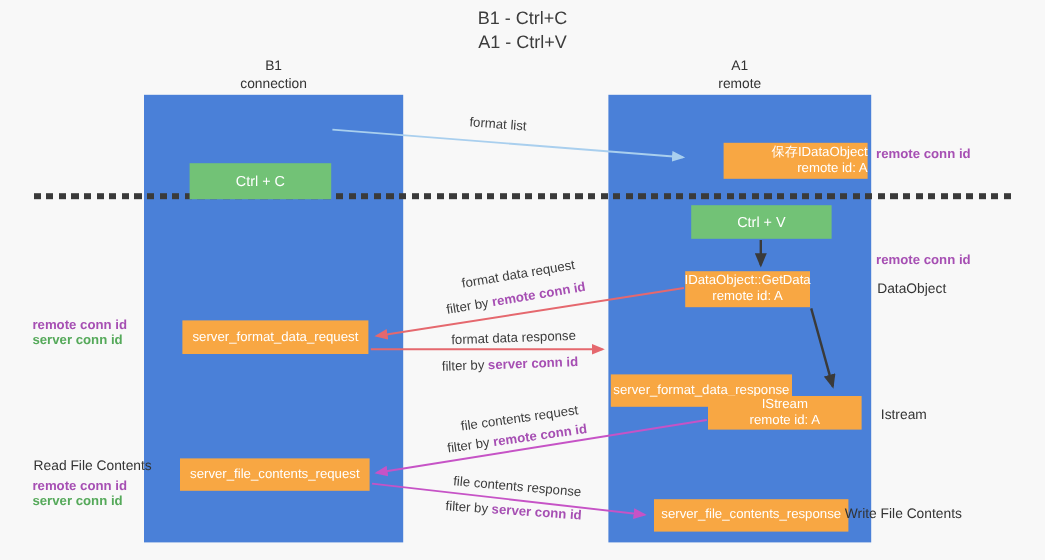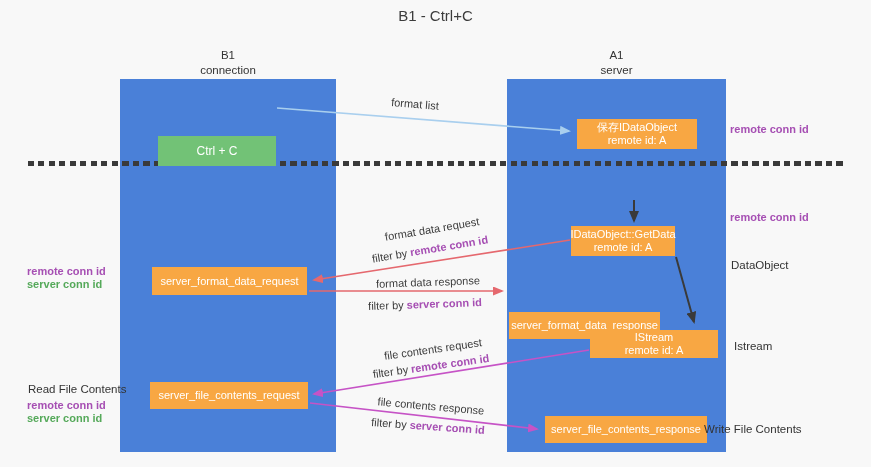--- a/index.html
+++ b/index.html
@@ -43,29 +43,30 @@
           white-space:nowrap; transform-origin:center;}
   .gap{margin-right:3px;}
 </style>
 </head>
 <body>
 
 <div id="stage">
 
   <div class="title">
     <div>B1 - Ctrl+C</div>
+    <div>A1 - Ctrl+V</div>
   </div>
 
   <div class="lane-header" style="left:120px; width:216px;">
     <div>B1</div>
     <div>connection</div>
   </div>
   <div class="lane-header" style="left:507px; width:219px;">
     <div>A1</div>
-    <div>server</div>
+    <div>remote</div>
   </div>
 
   <div class="lane" style="left:120px; width:216px;"></div>
   <div class="lane" style="left:507px; width:219px;"></div>
 
   <div class="dashline"></div>
 
   <svg class="arrows" width="871" height="467">
     <defs>
       <marker id="m-blue" markerWidth="11" markerHeight="9" refX="9" refY="4.5" orient="auto" markerUnits="userSpaceOnUse">
@@ -87,25 +88,28 @@
     <line class="a-red" x1="570" y1="240" x2="314" y2="280" stroke-width="1.6" marker-end="url(#m-red)"></line>
     <line class="a-red" x1="309" y1="291" x2="502" y2="291" stroke-width="1.6" marker-end="url(#m-red)"></line>
     <line class="a-mag" x1="589" y1="350" x2="314" y2="394" stroke-width="1.6" marker-end="url(#m-mag)"></line>
     <line class="a-mag" x1="310" y1="403" x2="537" y2="429" stroke-width="1.6" marker-end="url(#m-mag)"></line>
   </svg>
 
   <div class="node green" style="left:158px; top:94px; width:118px; height:30px;margin-top:42px;">
     <div>Ctrl + C</div>
   </div>
 
-  <div class="node orange" style="left:577px; top:119px; width:120px; height:30px;">
+  <div class="node orange" style="left:603px; top:119px; width:120px; height:30px;align-items:flex-end;">
     <div>保存IDataObject</div>
     <div>remote id: A</div>
   </div>
 
+  <div class="node green" style="left:576px; top:171px; width:117px; height:28px;">
+    <div>Ctrl + V</div>
+  </div>
 
   <div class="node orange" style="left:571px; top:226px; width:104px; height:30px;">
     <div>IDataObject::GetData</div>
     <div>remote id: A</div>
   </div>
 
   <div class="node orange" style="left:152px; top:267px; width:155px; height:28px;justify-content:center;">
     <div>server_format_data_request</div>
   </div>
 
@@ -143,21 +147,21 @@
     <span class="gap">filter by</span><span class="purple">remote conn id</span>
   </div>
 
   <div class="alabel" style="left:431px; top:400px; transform:translateX(-50%) rotate(5deg);">file contents response</div>
   <div class="alabel" style="left:428px; top:420px; transform:translateX(-50%) rotate(4deg);">
     <span class="gap">filter by</span><span class="purple">server conn id</span>
   </div>
 
   <div class="lbl purple" style="left:730px; top:123px;">remote conn id</div>
   <div class="lbl purple" style="left:730px; top:211px;">remote conn id</div>
-  <div class="lbl dark" style="left:731px; top:235px; font-size:11.5px;margin-top:24px;">DataObject</div>
+  <div class="lbl dark" style="left:731px; top:235px; font-size:11.5px;">DataObject</div>
   <div class="lbl dark" style="left:734px; top:340px; font-size:11.5px;">Istream</div>
   <div class="lbl dark" style="left:704px; top:423px; font-size:11.5px;">Write File Contents</div>
 
   <div class="lbl" style="left:27px; top:265px;">
     <div class="purple">remote conn id</div>
     <div class="greent">server conn id</div>
   </div>
   <div class="lbl dark" style="left:28px; top:383px; font-size:11.5px;">Read File Contents</div>
   <div class="lbl" style="left:27px; top:399px;">
     <div class="purple">remote conn id</div>

